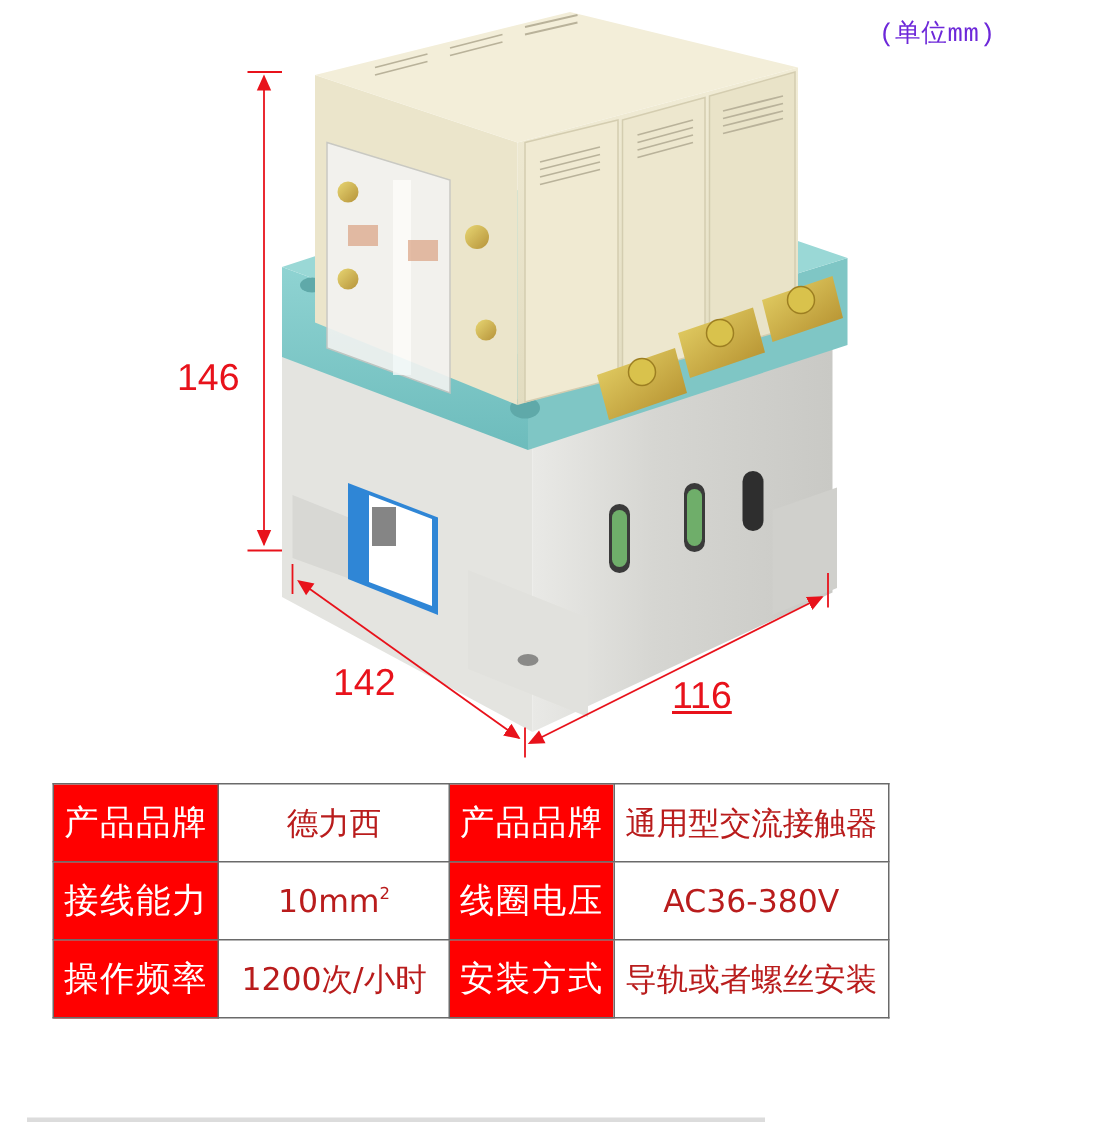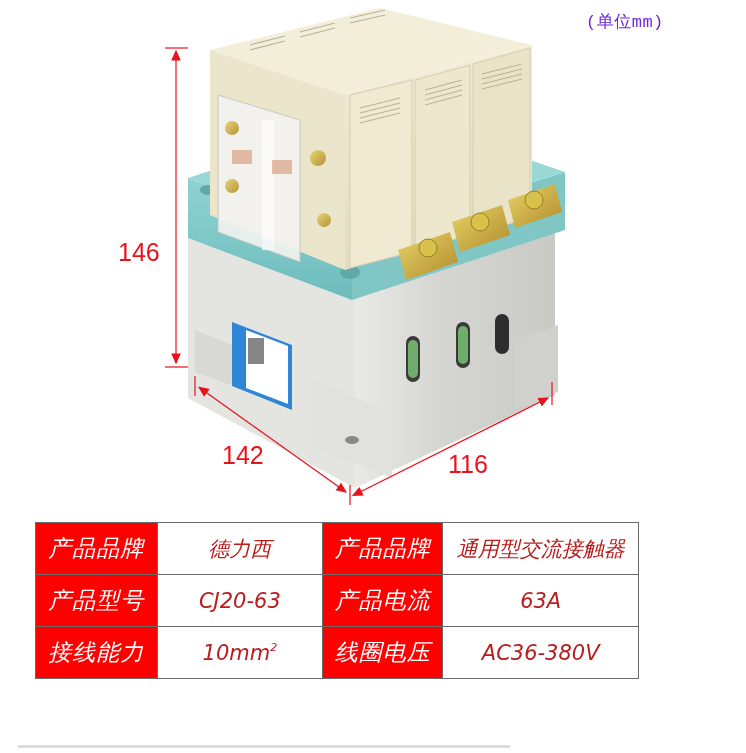--- a/index.html
+++ b/index.html
@@ -12,27 +12,26 @@
     }
 
     .product-figure { position: absolute; left: 0; top: 0; width: 746px; height: 510px; }
 
     .dim-label {
       position: absolute; color: #e8121b; font-family: "Liberation Sans", sans-serif;
       font-size: 25px; line-height: 1;
     }
     .dim-height { left: 118px; top: 204px; margin-top: 36px; }
     .dim-depth { left: 222px; top: 443px; text-align: right; }
-    .dim-width { left: 448px; top: 452px; }
+    .dim-width { left: 448px; top: 452px; text-decoration: underline; }
 
     .spec-table {
       position: absolute; left: 35px; top: 522px;
-      width: 604px; border-collapse: collapse;
+      width: 558px; border-collapse: collapse;
       border: 1.5px solid #5a5a5a;
-      font-style: italic;
     }
     .spec-table td {
       height: 52px; border: 1px solid #6a6a6a;
       text-align: center; vertical-align: middle;
       font-size: 21px; white-space: nowrap;
     }
     .spec-table td.key {
       background: #ff0000; color: #ffffff; font-size: 23px; letter-spacing: 1px;
     }
     .spec-table td.val { background: #ffffff; color: #b91c1c; }
@@ -186,27 +185,27 @@
       <col class="col-v2">
   </colgroup>
   <tbody>
     <tr>
       <td class="key">产品品牌</td>
       <td class="val">德力西</td>
       <td class="key">产品品牌</td>
       <td class="val">通用型交流接触器</td>
     </tr>
     <tr>
-      <td class="key">产品型号</td>
-      <td class="val">CJ20-63</td>
-      <td class="key">产品电流</td>
-      <td class="val">63A</td>
-    </tr>
-    <tr>
       <td class="key">接线能力</td>
       <td class="val"><span>10mm</span><sup>2</sup></td>
       <td class="key">线圈电压</td>
       <td class="val">AC36-380V</td>
     </tr>
+    <tr>
+      <td class="key">操作频率</td>
+      <td class="val">1200次/小时</td>
+      <td class="key">安装方式</td>
+      <td class="val">导轨或者螺丝安装</td>
+    </tr>
   </tbody>
 </table>
 
 <div class="bottom-divider"></div>
 
 </body></html>

